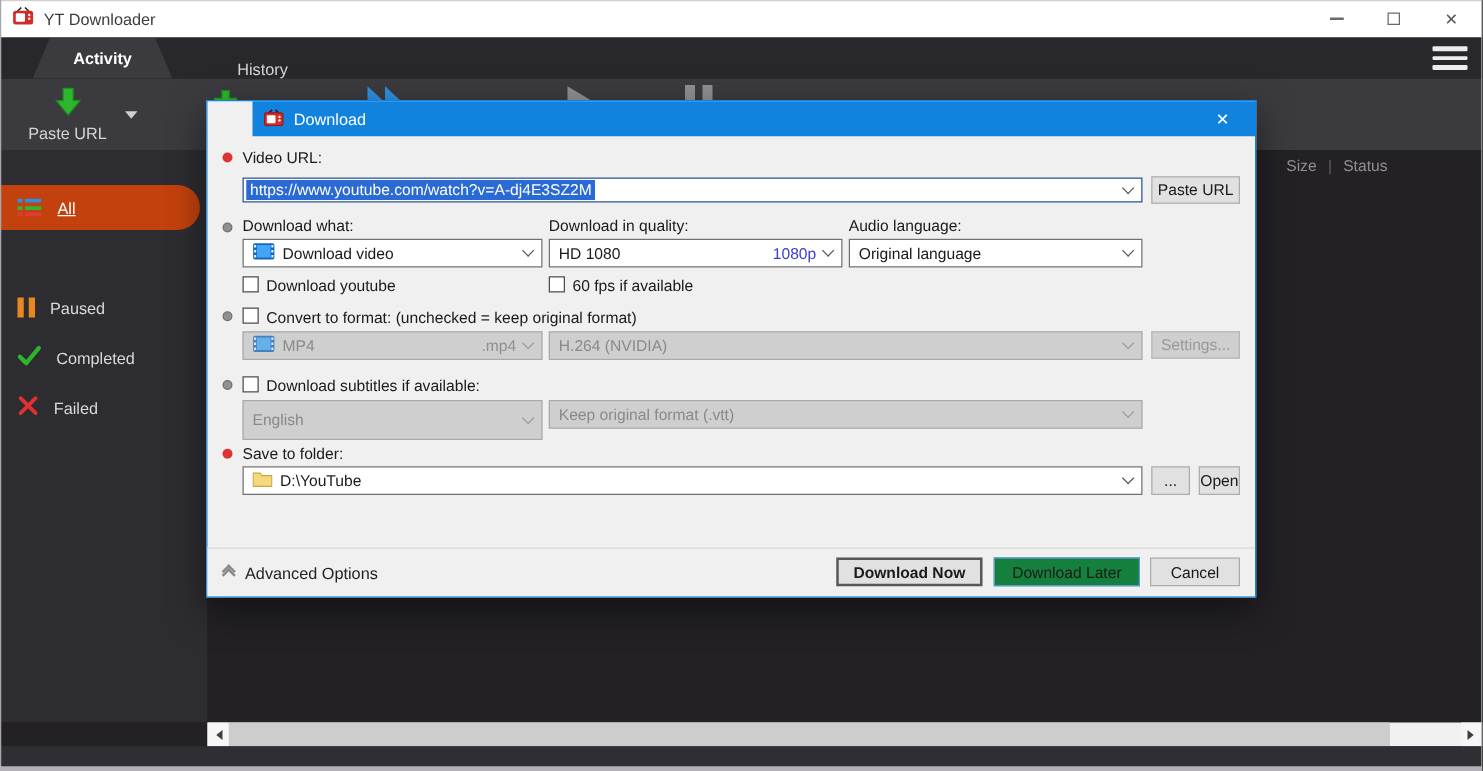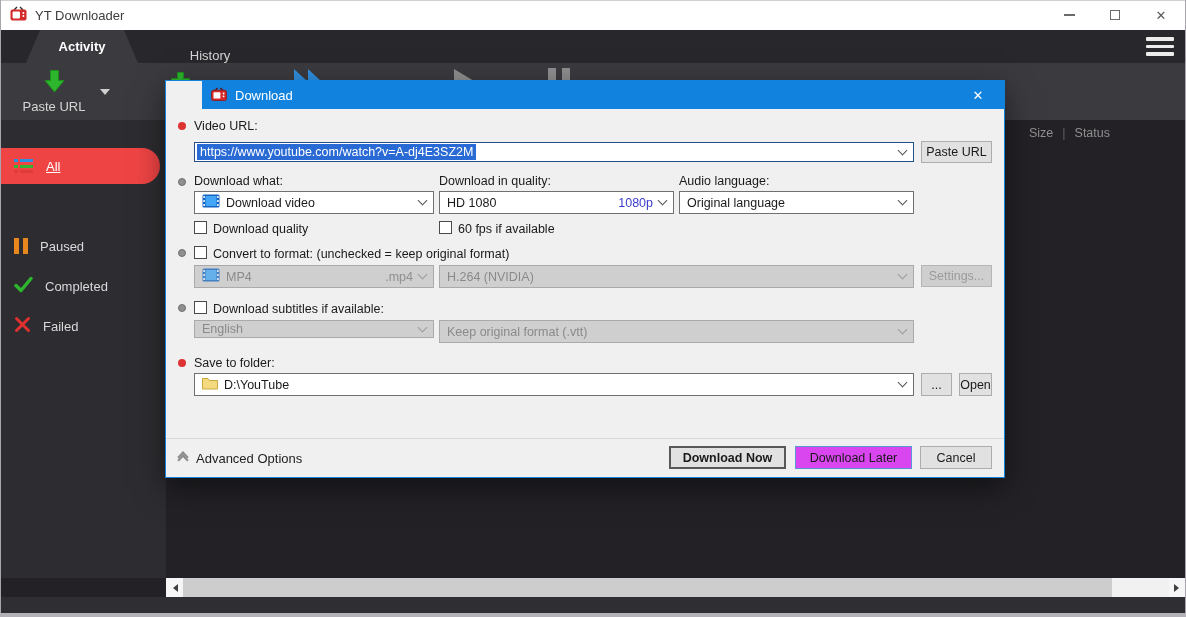--- a/index.html
+++ b/index.html
@@ -39,21 +39,21 @@
   .tb-add { left:132px; top:0; width:96px; }
   .ghost { position:absolute; top:5px; }
   .g-ff { left:293px; }
   .g-play { left:452px; }
   .g-pause { left:548px; display:flex; gap:6px; }
   .g-pause i { display:block; width:8px; height:26px; background:#8f8f8f; }
 
   
   .sidebar { position:absolute; left:0; top:120px; width:166px; height:458px; background:#2d2c30; }
   .side-item { position:absolute; left:0; width:160px; height:36px; display:flex; align-items:center; padding-left:14px; gap:12px; color:#d9d9d9; font-size:13px; cursor:pointer; }
-  .side-item.sel { background:#ef4444; border-radius:0 18px 18px 0; color:#ffffff;text-decoration:underline; }
+  .side-item.sel { background:#c2410c; border-radius:0 18px 18px 0; color:#ffffff;text-decoration:underline; }
   .icon-all { display:flex; flex-direction:column; gap:2.5px; width:20px; }
   .icon-all i { display:flex; gap:2px; height:3px; }
   .icon-all b { display:block; height:3px; }
   .icon-all .d { width:4px; } .icon-all .l { width:13px; }
   .c-blue { background:#2f8fe0; } .c-green { background:#35b335; } .c-red { background:#e03a3a; }
   .icon-pause { display:flex; gap:4px; }
   .icon-pause i { display:block; width:5px; height:16px; background:#e8871e; }
 
   
   .content { position:absolute; left:166px; top:120px; right:0; height:458px; background:#232126; }
@@ -88,21 +88,21 @@
   .combo.dis { background:#cfcfcf; border-color:#aaaaaa; color:#8a8a8a; }
   .combo.dis .chev { border-color:#9c9c9c; }
   .url-combo { left:28px; top:61px; width:720px; height:20px; border-color:#26508c; padding:0 7px 0 2px; }
   .url-sel { background:#2a6ad4; color:#ffffff; padding:1px 3px; white-space:nowrap; font-size:12.5px; }
   .q-tag { margin-left:auto; color:#3a3ccc; }
   .mut { margin-left:auto; color:#8f8f8f; }
 
   .btn { position:absolute; background:#e1e1e1; border:1px solid #adadad; display:flex; align-items:center; justify-content:center; font-size:12.5px; color:#1a1a1a; cursor:pointer; }
   .btn.dis { background:#cfcfcf; border-color:#b5b5b5; color:#9a9a9a; cursor:default; }
   .btn-default { border:2px solid #585858; font-weight:bold; }
-  .btn-focus { background:#d946ef; border:1px solid #5a96d2; }
+  .btn-focus { background:#15803d; border:1px solid #5a96d2; }
 
   .cb { position:absolute; width:13px; height:13px; background:#ffffff; border:1px solid #4a4a4a; cursor:pointer; }
 
   .dlg-footer { position:absolute; left:0; right:0; top:357px; height:39px; background:#f0f0f0; border-top:1px solid #d9d9d9; }
   .adv { position:absolute; left:13px; top:0; height:39px; display:flex; align-items:center; gap:9px; font-size:13px; color:#222222; cursor:pointer; }
   .dblchev { display:flex; flex-direction:column; gap:0; }
   .dblchev i { display:block; width:8px; height:8px; border-left:2px solid #8a8a8a; border-top:2px solid #8a8a8a; transform:rotate(45deg); }
   .dblchev i + i { margin-top:-5px; }
   .f-btn { top:7px; height:23px; }
 </style>
@@ -292,21 +292,21 @@
       <span>HD 1080</span>
       <span class="q-tag">1080p</span>
       <span class="chev"></span>
     </div>
     <div class="combo" style="left:513px; top:110px; width:235px; height:23px;">
       <span>Original language</span>
       <span class="chev end"></span>
     </div>
 
     <span class="cb" style="left:28px; top:140px;"></span>
-    <span class="lab" style="left:47px; top:141px;">Download quality</span>
+    <span class="lab" style="left:47px; top:141px;">Download youtube</span>
     <span class="cb" style="left:273px; top:140px;"></span>
     <span class="lab" style="left:292px; top:141px;">60 fps if available</span>
 
     <span class="bullet b-gray" style="top:168px;"></span>
     <span class="cb" style="left:28px; top:165px;"></span>
     <span class="lab" style="left:47px; top:166px;">Convert to format: (unchecked = keep original format)</span>
 
     <div class="combo dis" style="left:28px; top:184px; width:240px; height:23px;">
       <span style="opacity:.75;">
         <svg width="18" height="14" viewBox="0 0 18 14">
@@ -327,21 +327,21 @@
     <div class="combo dis" style="left:273px; top:184px; width:475px; height:23px;">
       <span>H.264 (NVIDIA)</span>
       <span class="chev end"></span>
     </div>
     <div class="btn dis" style="left:755px; top:184px; width:71px; height:22px;">Settings...</div>
 
     <span class="bullet b-gray" style="top:223px;"></span>
     <span class="cb" style="left:28px; top:220px;"></span>
     <span class="lab" style="left:47px; top:221px;">Download subtitles if available:</span>
 
-    <div class="combo dis" style="left:28px; top:239px; width:240px; height:18px;">
+    <div class="combo dis" style="left:28px; top:239px; width:240px; height:32px;">
       <span>English</span>
       <span class="chev end"></span>
     </div>
     <div class="combo dis" style="left:273px; top:239px; width:475px; height:23px;">
       <span>Keep original format (.vtt)</span>
       <span class="chev end"></span>
     </div>
 
     <span class="bullet b-red" style="top:278px;"></span>
     <span class="lab" style="left:28px; top:275px;">Save to folder:</span>

